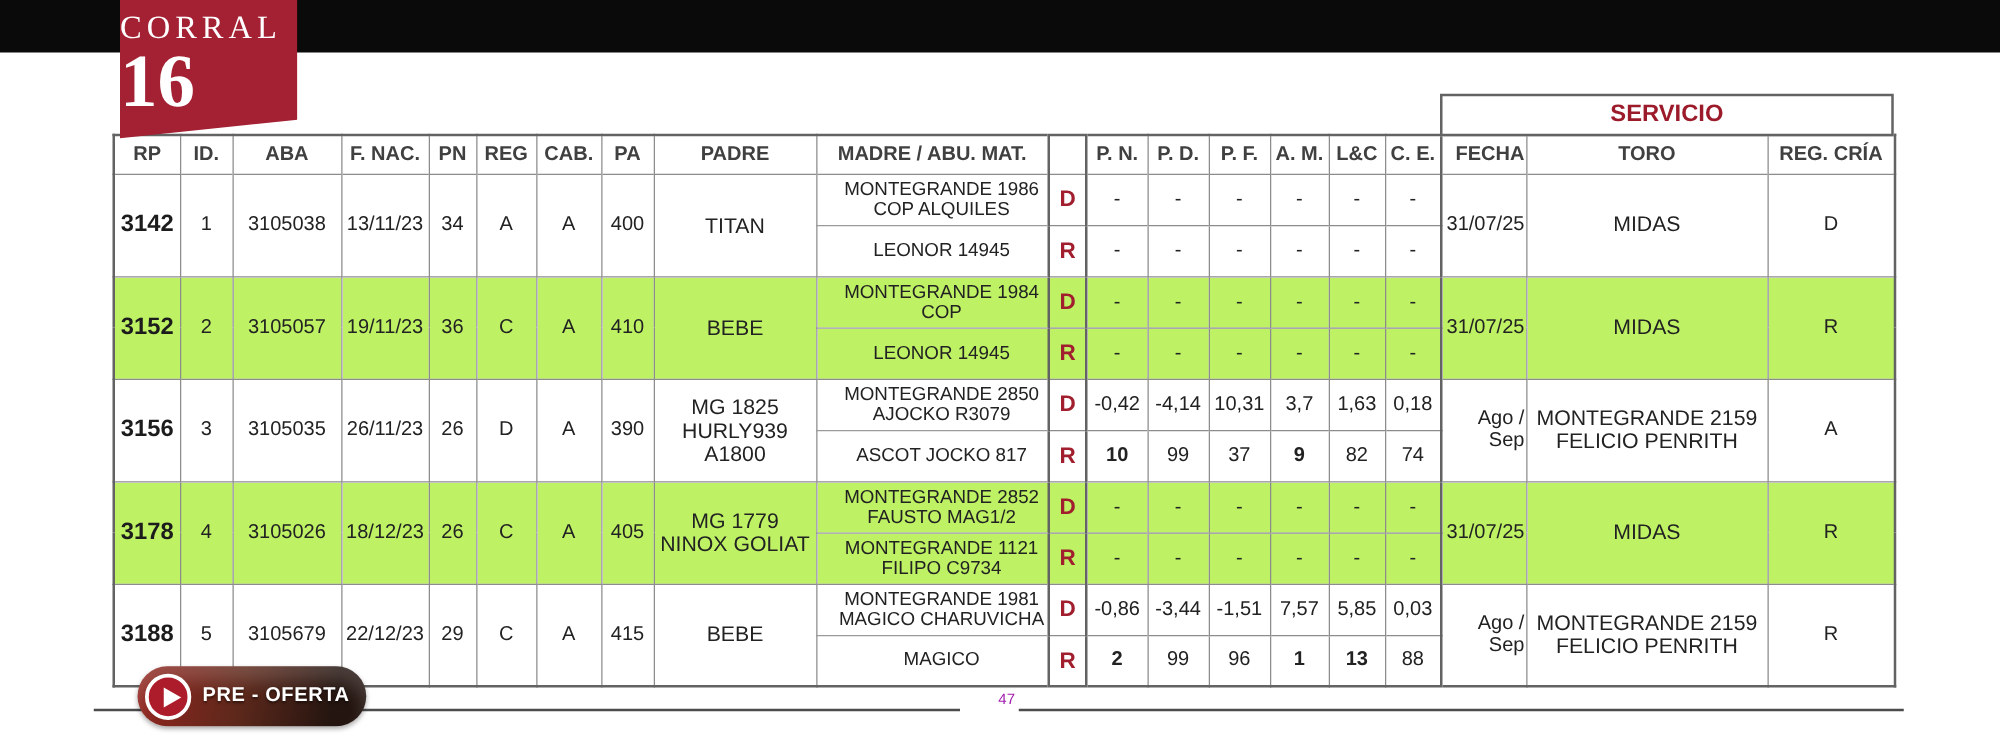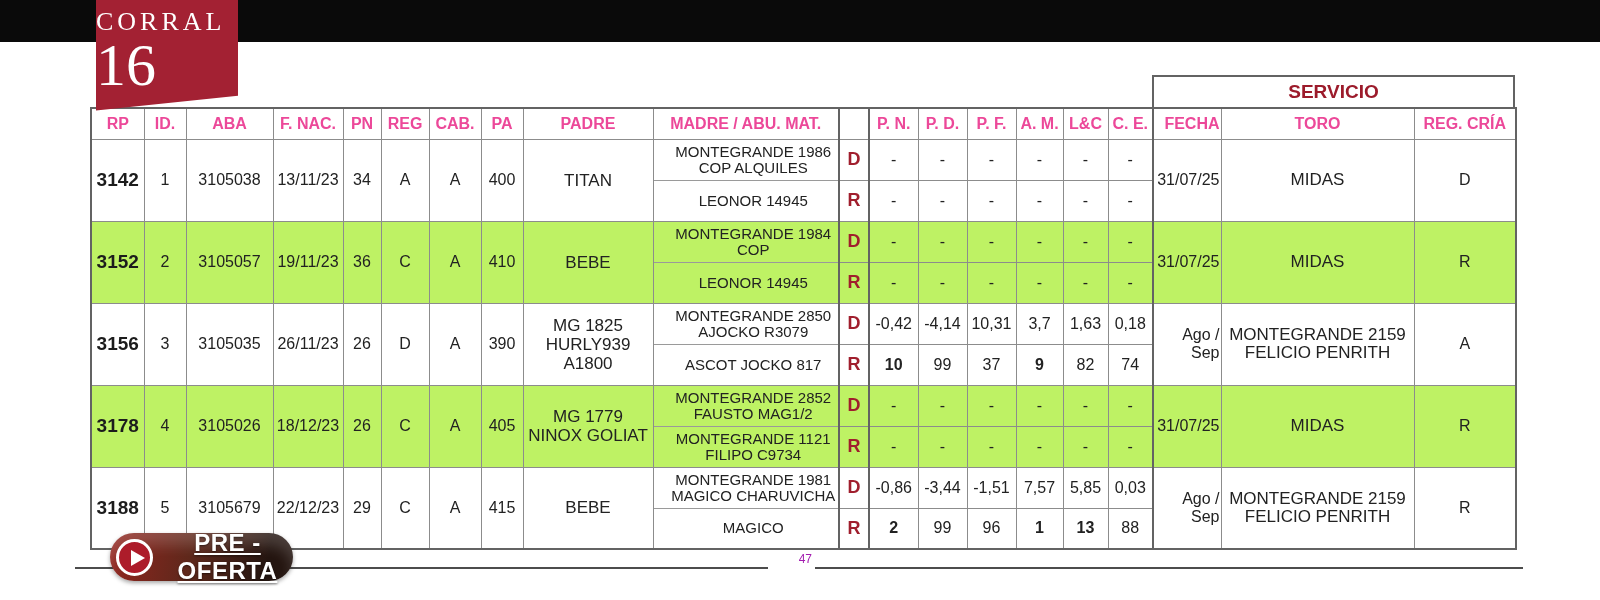--- a/index.html
+++ b/index.html
@@ -6,31 +6,31 @@
   html,body { width:1600px; height:600px; background:#ffffff; font-family:"Liberation Sans", sans-serif; }
   #page { position:relative; width:1600px; height:600px; background:#fff; overflow:hidden; }
 
   
   .topbar { position:absolute; left:0; top:0; width:1600px; height:42px; background:#0a0a0a; }
 
   
   .badge { position:absolute; left:96px; top:0; width:142px; height:114px; background:#a32133;
            clip-path:polygon(0 0, 100% 0, 100% 84%, 0 97%); z-index:5; text-align:left; color:#fff; }
   .badge .corral { font-family:"Liberation Serif", serif; font-size:26px; letter-spacing:4px; padding-top:7px; }
-  .badge .num { font-family:"Liberation Serif", serif; font-weight:normal; font-size:60px; line-height:58px; margin-top:-1px; }
+  .badge .num { font-family:"Liberation Serif", serif; font-weight:bold; font-size:60px; line-height:58px; margin-top:-1px; }
 
   
   .twrap { position:absolute; left:90px; top:75px; width:1425px; }
   .servicio { position:absolute; left:1062px; top:0; width:363px; height:34px; border:2px solid #636363;
               background:#fff; color:#9c1b2b; font-weight:bold; font-size:19px; text-align:center; line-height:30px; }
   table { border-collapse:collapse; table-layout:fixed; width:1425px; margin-top:32px;
           border:2px solid #636363; }
   td, th { border:1px solid #8c8c8c; text-align:center; vertical-align:middle;
            font-size:16px; color:#222; overflow:hidden; padding:0 1px; }
-  th { color:#ec4899; font-size:16px; font-weight:bold; height:31px; border-bottom:1px dotted #777; background:#fff; }
+  th { color:#404040; font-size:16px; font-weight:bold; height:31px; border-bottom:1px dotted #777; background:#fff; }
   tr.half { height:41px; }
   td.rp { font-weight:bold; font-size:19px; color:#1c1c1c; }
   td.padre { font-size:17px; line-height:19px; white-space:pre-line; }
   td.madre { font-size:15px; line-height:16px;padding-left:16px; }
   td.madre-top { border-bottom:1px solid #9a9a9a; }
   td.dr { color:#a01e2d; font-weight:bold; font-size:18px; border-left:2px solid #636363; border-right:2px solid #636363; }
   th.dr-h { border-left:2px solid #636363; border-right:2px solid #636363; }
   td.num { font-size:16px; }
   td.dot-bottom { border-bottom:1px dotted #8a8a8a; }
   td.fecha, th.fecha { border-left:2px solid #636363;text-align:right; }
@@ -47,22 +47,22 @@
 
   
   .pill { position:absolute; left:110px; top:533px; width:183px; height:48px; border-radius:25px;
           background:linear-gradient(100deg, #93251f 0%, #5d281b 45%, #241510 85%);
           box-shadow:inset 0 12px 14px rgba(255,255,255,0.18), 0 2px 4px rgba(0,0,0,0.35);
           display:flex; align-items:center; z-index:6; cursor:pointer; border:none; }
   .play { width:37px; height:37px; border-radius:50%; background:#ad1c2a; border:3px solid #fff;
           margin-left:6px; position:relative; flex:0 0 auto; }
   .play::after { content:""; position:absolute; left:12px; top:8px; width:0; height:0;
                  border-left:14px solid #fff; border-top:8px solid transparent; border-bottom:8px solid transparent; }
-  .pill .label { color:#fff; font-weight:bold; font-size:24px; margin-left:9px; letter-spacing:0.5px;
-                 text-shadow:0 1px 2px rgba(0,0,0,0.5);text-decoration:underline; }
+  .pill .label { color:#fff; font-weight:bold; font-size:16px; margin-left:9px; letter-spacing:0.5px;
+                 text-shadow:0 1px 2px rgba(0,0,0,0.5); }
 </style>
 </head>
 <body>
 
 <div id="page">
   <div class="topbar"></div>
 
   <div class="badge">
     <div class="corral">CORRAL</div>
     <div class="num">16</div>

